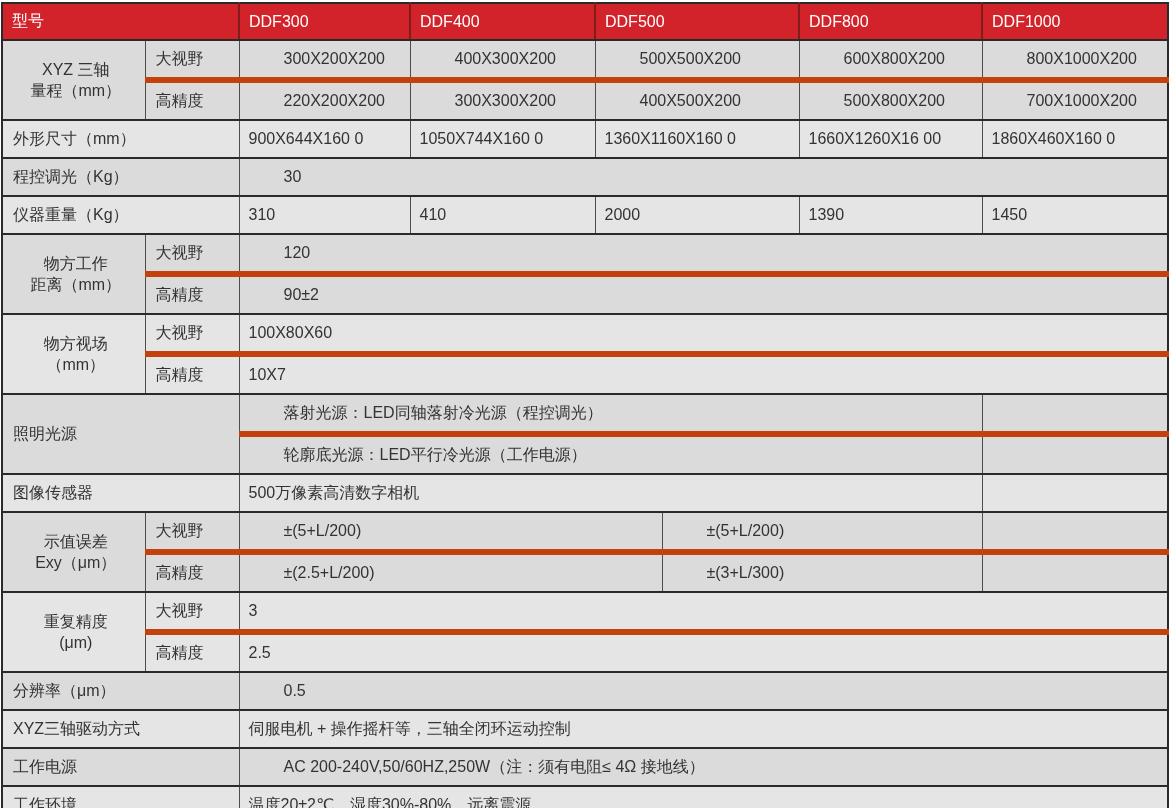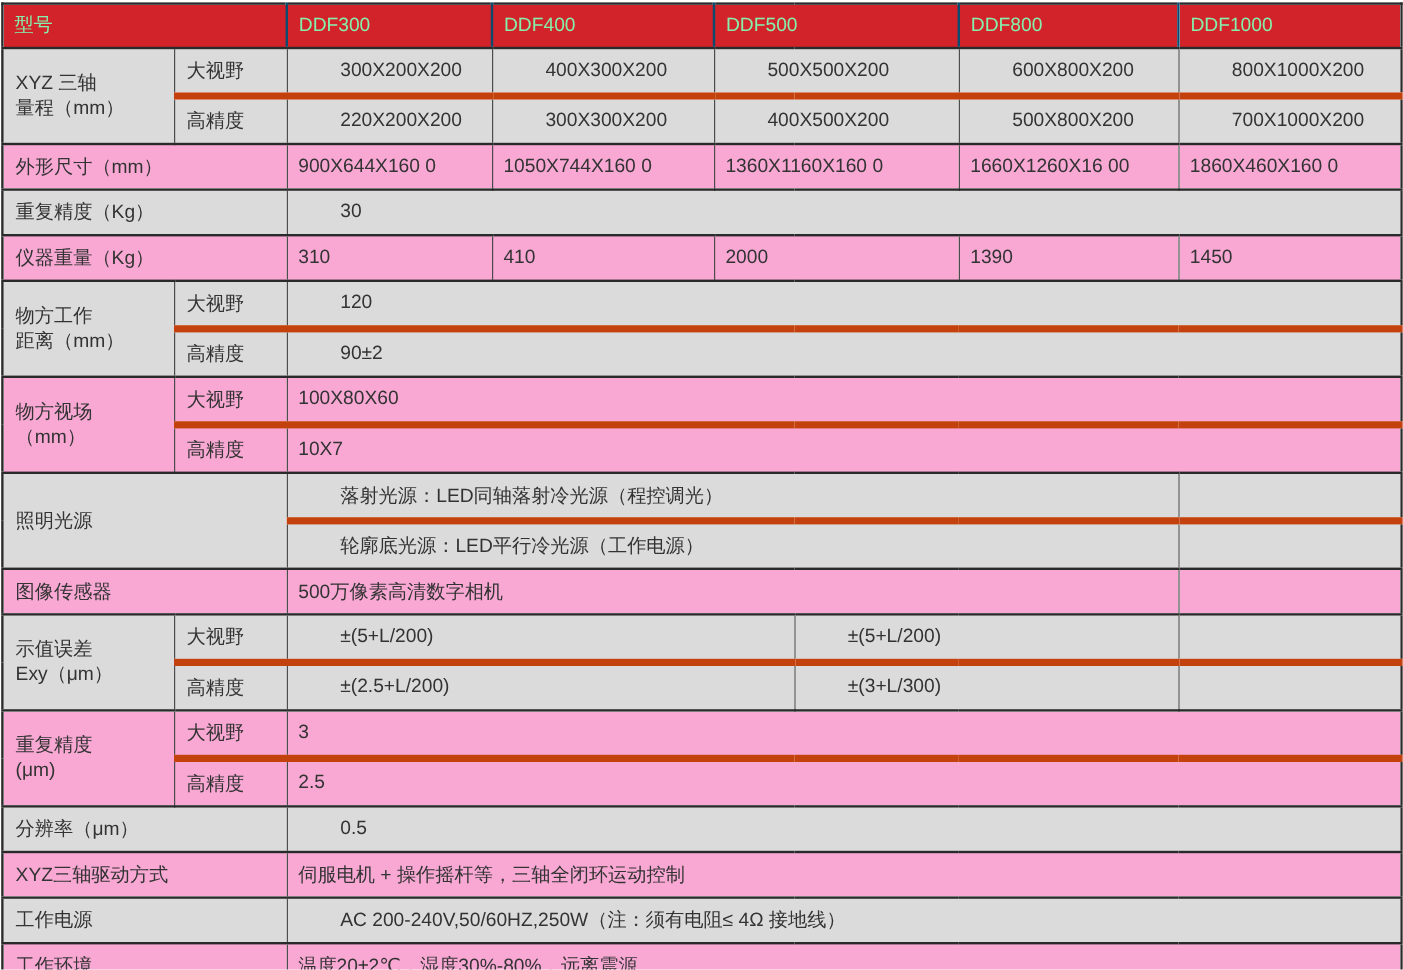--- a/index.html
+++ b/index.html
@@ -3,29 +3,29 @@
 <meta charset="utf-8">
 <style>
   html,body{margin:0;padding:0;background:#ffffff;}
   body{font-family:"Liberation Sans","DejaVu Sans",sans-serif;color:#333;}
   .page{width:1169px;height:808px;box-sizing:border-box;padding:2px 1px 0 1px;background:#fff;}
   table.spec{border-collapse:collapse;table-layout:fixed;width:1166px;border:2px solid #2a2a2a;}
   col.cA{width:143px}col.cB{width:94px}col.c1{width:171px}col.c2{width:185px}
   col.c3a{width:67px}col.c3b{width:137px}col.c4{width:183px}col.c5{width:186px}
   th,td{border:1px solid #4d4d4d;padding:2px 6px 2px 9px;font-size:16px;font-weight:400;
         text-align:left;vertical-align:middle;overflow:hidden;white-space:nowrap;}
-  th{height:31px;background:#d2232a;color:#86efac;border:1px solid #d2232a;border-bottom:2px solid #2a2a2a;}
-  th + th{border-left:2px solid #0c4a6e;}
+  th{height:31px;background:#d2232a;color:#ffffff;border:1px solid #d2232a;border-bottom:2px solid #2a2a2a;}
+  th + th{border-left:2px solid #7f1d1d;}
   td{height:32px;}
   tr.g > td{border-top:2px solid #2a2a2a;}
   tr.s > td{border-top:6px solid #c2410c;}
   td.gray{background:#dbdbdb;padding-left:44px;}
-  td.white{background:#f9a8d4;}
+  td.white{background:#e5e5e5;}
   td.lbl{padding-left:10px;}
-  .two-line span{display:block;line-height:21px;}
+  .two-line span{display:block;line-height:21px;text-align:center;}
 </style>
 </head>
 <body>
 
 <div class="page">
 <table class="spec">
   <colgroup>
     <col class="cA">
         <col class="cB">
         <col class="c1">
@@ -70,21 +70,21 @@
   <tr class="g">
     <td class="white lbl" colspan="2">外形尺寸（mm）</td>
     <td class="white">900X644X160 0</td>
     <td class="white">1050X744X160 0</td>
     <td class="white" colspan="2">1360X1160X160 0</td>
     <td class="white">1660X1260X16 00</td>
     <td class="white">1860X460X160 0</td>
   </tr>
 
   <tr class="g">
-    <td class="gray lbl" colspan="2">重复精度（Kg）</td>
+    <td class="gray lbl" colspan="2">程控调光（Kg）</td>
     <td class="gray" colspan="6">30</td>
   </tr>
 
   <tr class="g">
     <td class="white lbl" colspan="2">仪器重量（Kg）</td>
     <td class="white">310</td>
     <td class="white">410</td>
     <td class="white" colspan="2">2000</td>
     <td class="white">1390</td>
     <td class="white">1450</td>

